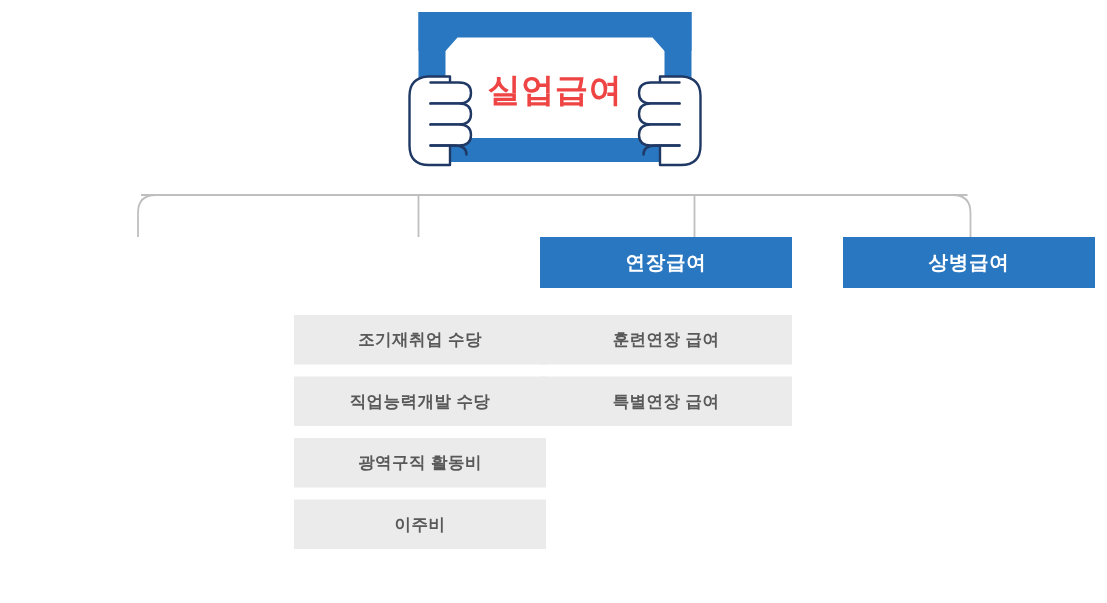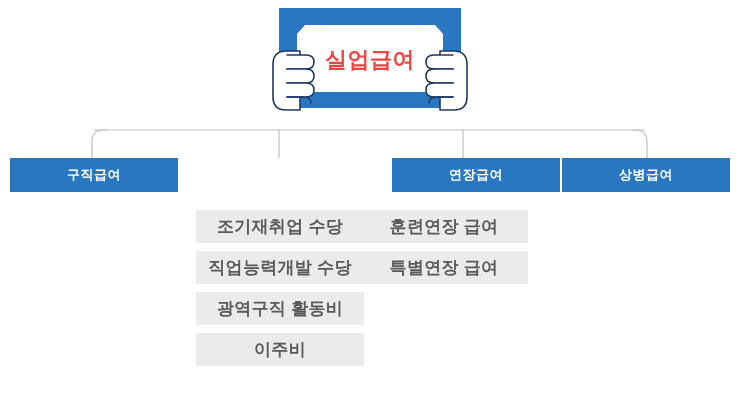--- a/index.html
+++ b/index.html
@@ -57,21 +57,21 @@
   
   .l2-col{
     position:absolute;
     top:210px;
   }
   .l2-box{
     height:33px;
     margin-bottom:8px;
     background:#ebebeb;
     color:#595959;
-    font-size:17px;
+    font-size:11px;
     font-weight:700;
     display:flex;align-items:center;justify-content:center;
     letter-spacing:0.3px;
   }
 </style>
 </head>
 <body>
 
 <div id="root-node">
   <svg viewBox="0 0 210 112" xmlns="http://www.w3.org/2000/svg">
@@ -114,24 +114,21 @@
     <path d="M106,22 H104 q-12,0 -12,12 V50"></path>
 
     <path d="M633,22 h2 q12,0 12,12 V50"></path>
 
     <path d="M279,22 V50"></path>
     <path d="M463,22 V50"></path>
   </g>
 </svg>
 
 <div class="l1-row">
-  <div class="l1-box" style="left:10px;width:168px;">
-    <span>구직급여</span>
-  </div>
-  <div class="l1-box" style="left:392px;width:168px;">
+  <div class="l1-box" style="left:360px;width:168px;">
     <span>연장급여</span>
   </div>
   <div class="l1-box" style="left:562px;width:168px;">
     <span>상병급여</span>
   </div>
 </div>
 
 <div class="l2-col" style="left:196px;width:168px;">
   <div class="l2-box">조기재취업 수당</div>
   <div class="l2-box">직업능력개발 수당</div>

